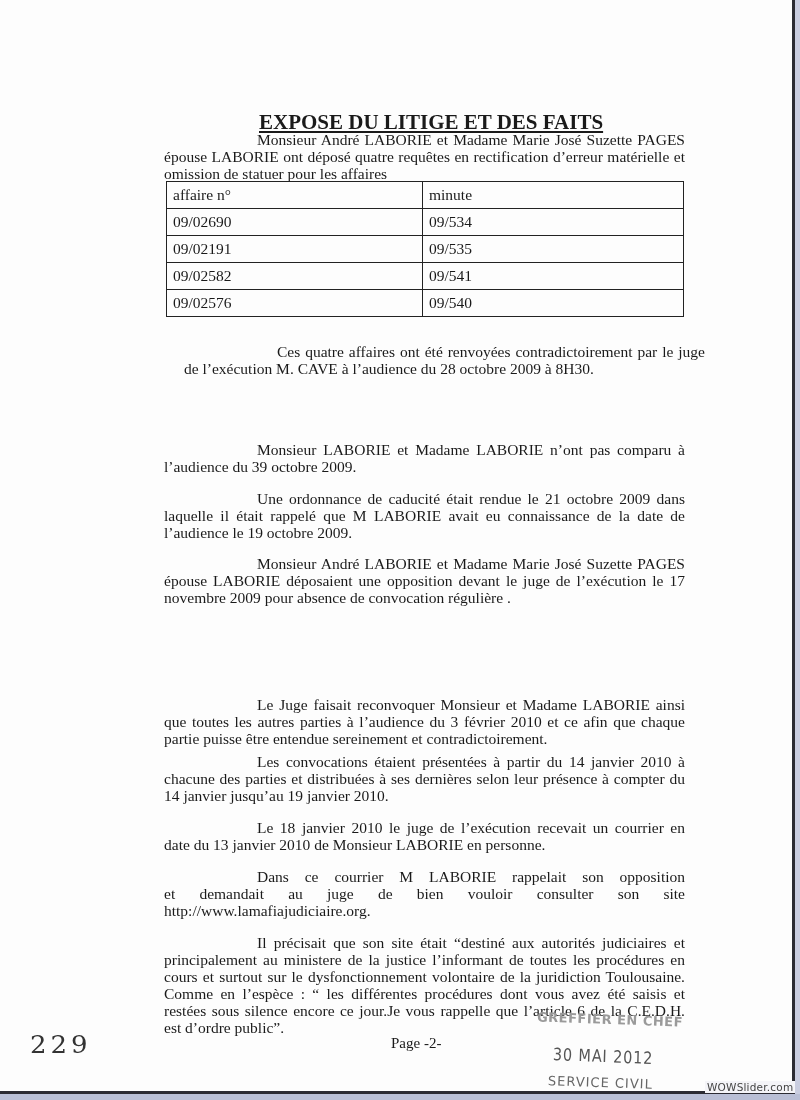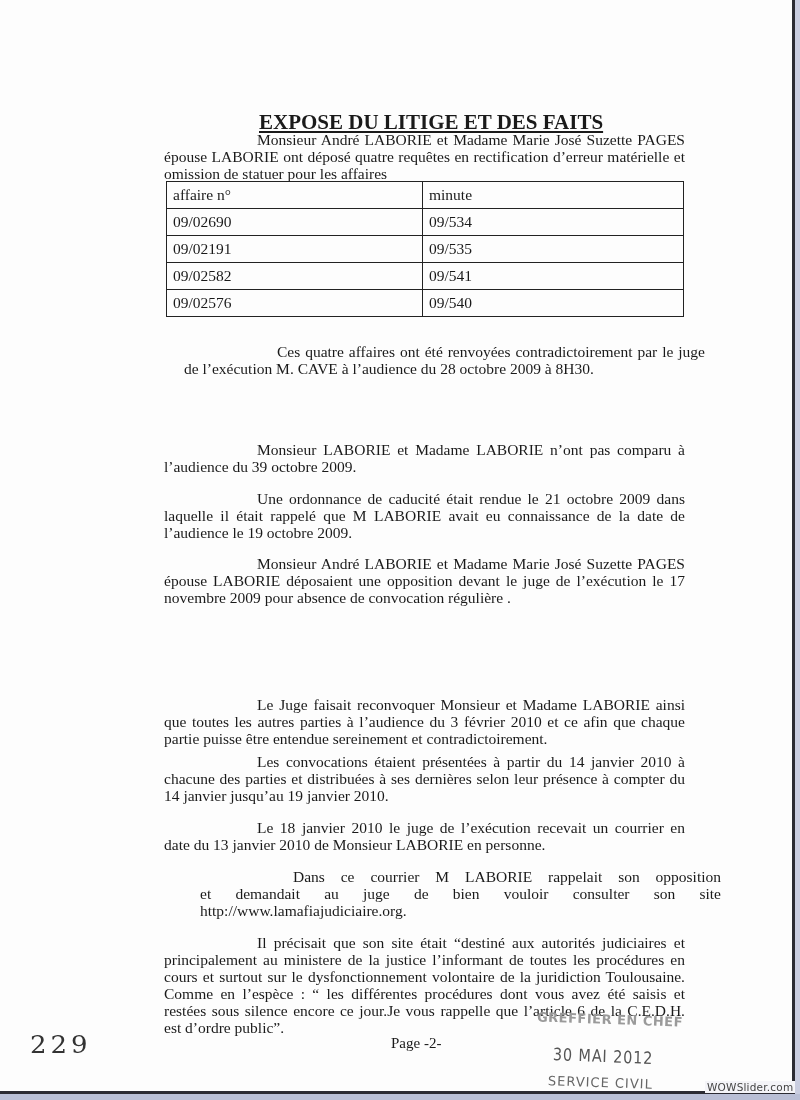--- a/index.html
+++ b/index.html
@@ -105,21 +105,21 @@
   </tbody>
     </table>
 
   <div class="text-block" style="top:343px;margin-left:20px;"><span class="indent"></span><span>Ces quatre affaires ont été renvoyées contradictoirement par le juge de l’exécution M. CAVE à l’audience du 28 octobre 2009 à 8H30.</span></div>
   <div class="text-block" style="top:441px;"><span class="indent"></span><span>Monsieur LABORIE et Madame LABORIE n’ont pas comparu à l’audience du 39 octobre 2009.</span></div>
   <div class="text-block" style="top:490px;"><span class="indent"></span><span>Une ordonnance de caducité était rendue le 21 octobre 2009 dans laquelle il était rappelé que M LABORIE avait eu connaissance de la date de l’audience le 19 octobre 2009.</span></div>
   <div class="text-block" style="top:555px;"><span class="indent"></span><span>Monsieur André LABORIE et Madame Marie José Suzette PAGES épouse LABORIE déposaient une opposition devant le juge de l’exécution le 17 novembre 2009 pour absence de convocation régulière .</span></div>
   <div class="text-block" style="top:688px;margin-top:8px;"><span class="indent"></span><span>Le Juge faisait reconvoquer Monsieur et Madame LABORIE ainsi que toutes les autres parties à l’audience du 3 février 2010 et ce afin que chaque partie puisse être entendue sereinement et contradictoirement.</span></div>
   <div class="text-block" style="top:753px;"><span class="indent"></span><span>Les convocations étaient présentées à partir du 14 janvier 2010 à chacune des parties et distribuées à ses dernières selon leur présence à compter du 14 janvier jusqu’au 19 janvier 2010.</span></div>
   <div class="text-block" style="top:819px;"><span class="indent"></span><span>Le 18 janvier 2010 le juge de l’exécution recevait un courrier en date du 13 janvier 2010 de Monsieur LABORIE en personne.</span></div>
-  <div class="text-block wide-spaced" style="top:868px;margin-left:36px;"><span class="indent"></span><span>Dans ce courrier M LABORIE rappelait son opposition et demandait au juge de bien vouloir consulter son site http://www.lamafiajudiciaire.org.</span></div>
+  <div class="text-block wide-spaced" style="top:868px;"><span class="indent"></span><span>Dans ce courrier M LABORIE rappelait son opposition et demandait au juge de bien vouloir consulter son site http://www.lamafiajudiciaire.org.</span></div>
   <div class="text-block" style="top:934px;"><span class="indent"></span><span>Il précisait  que son site était “destiné aux autorités judiciaires et principalement au ministere de la justice l’informant de toutes les procédures en cours et surtout sur le dysfonctionnement volontaire de la juridiction Toulousaine. Comme en l’espèce : “ les différentes procédures dont vous avez été saisis et restées sous silence encore ce jour.Je vous rappelle que l’article 6 de la C.E.D.H. est d’ordre public”.</span></div>
 
   <div class="handwritten">229</div>
   <div class="page-label">Page -2-</div>
 
   <div class="stamp stamp-greffier">GREFFIER EN CHEF</div>
   <div class="stamp stamp-date">30 MAI 2012</div>
   <div class="stamp stamp-service">SERVICE CIVIL</div>
 </div>
 

